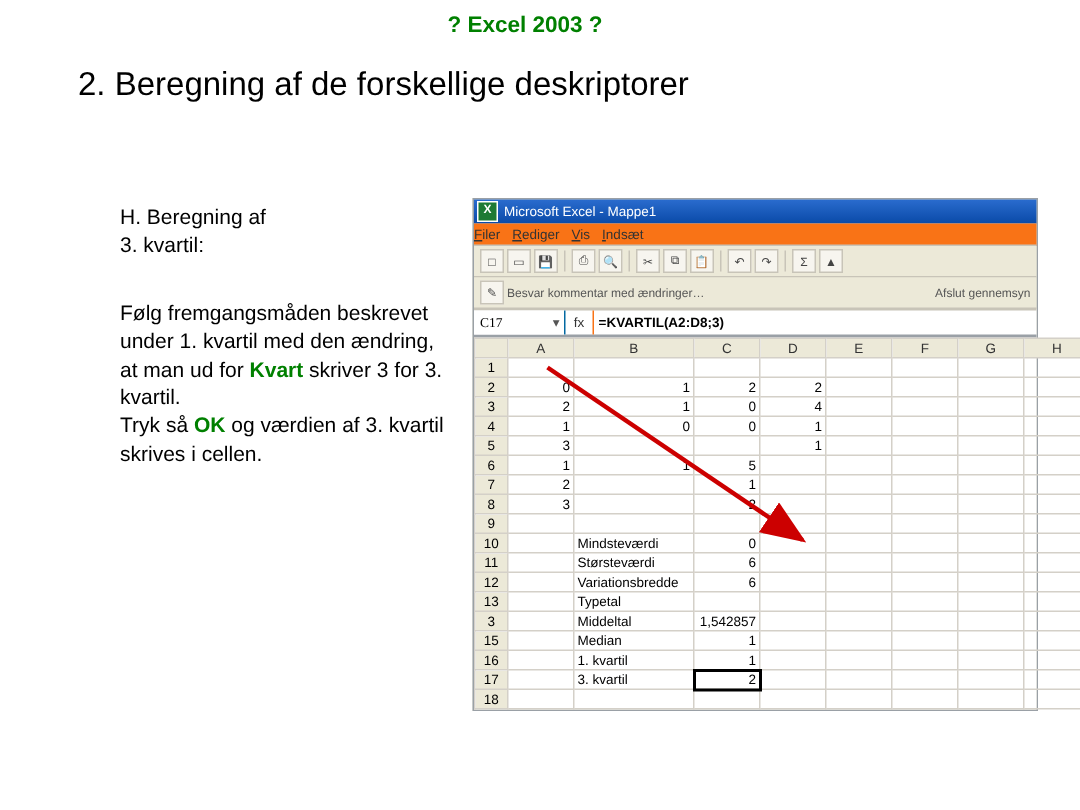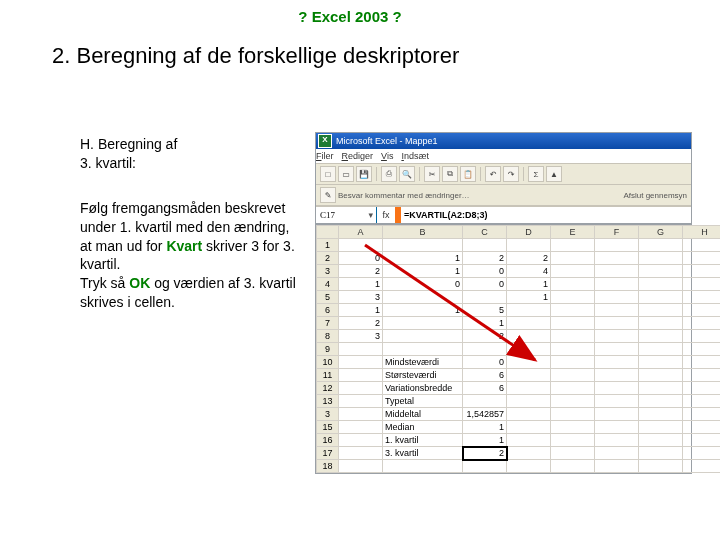--- a/index.html
+++ b/index.html
@@ -64,21 +64,21 @@
     border: 1px solid #fff;
     font-size: 8px;
     line-height: 10px;
     text-align: center;
     font-weight: bold;
   }
   .menubar {
     display: flex;
     gap: 8px;
     padding: 2px 0;
-    background: #ffffff;
+    background: #f97316;
     color: #333;
     border-bottom: 1px solid #c8c4b8;
     align-items: flex-end;
   }
   .menubar span { cursor: default; }
   .menubar span::first-letter { text-decoration: underline; }
   .toolbar {
     display: flex;
     align-items: center;
     gap: 2px;
@@ -113,21 +113,21 @@
     padding-left: 4px;
     font-size: 9px;
     background: #fff;
     font-family: Liberation Serif, serif;
   }
   .namebox .dd { margin-left:auto; padding: 0 3px; color:#555; }
   .fxlabel {
     width: 18px;
     display:flex; align-items:center; justify-content:center;
     color:#333;
-    border-right: 6px solid #f97316;
+    border-right: 1px solid #f97316;
   }
   .formula-input {
     flex: 1;
     display:flex; align-items:center;
     padding-left: 3px;
     font-size: 9px;
     font-weight: bold;
   }
   .sheet {
     background: #fff;

